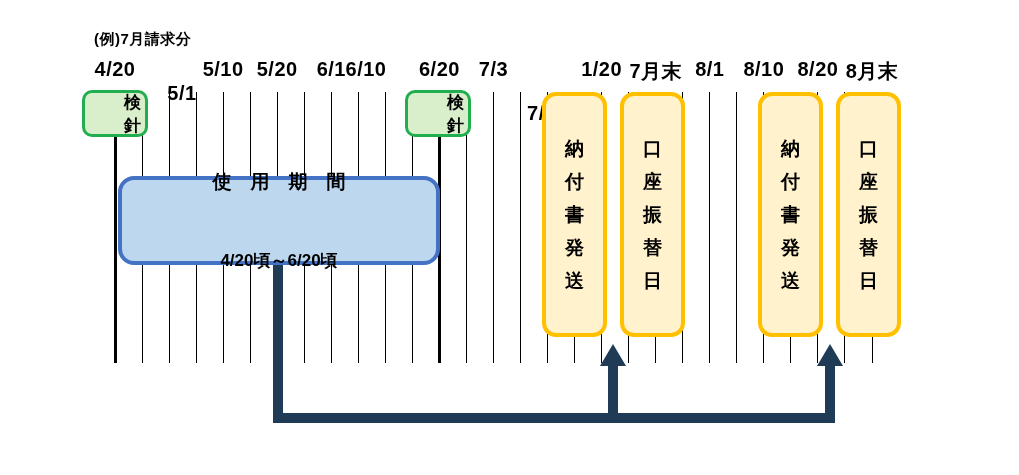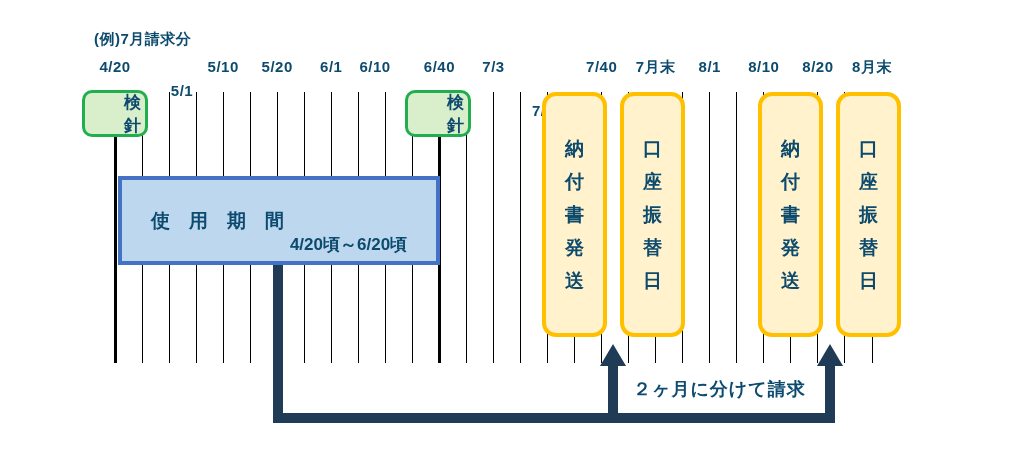--- a/index.html
+++ b/index.html
@@ -1,36 +1,36 @@
 <!DOCTYPE html>
 <html><head>
 <meta charset="utf-8">
 <style>
   html,body{margin:0;padding:0;background:#fff;}
   .canvas{
     position:relative;width:1019px;height:475px;background:#ffffff;overflow:hidden;
-    font-family:"Liberation Sans","DejaVu Sans",sans-serif;font-weight:bold;color:#0c4a6e;
+    font-family:"Liberation Sans","DejaVu Sans",sans-serif;font-weight:bold;color:#000000;
   }
   .title{position:absolute;left:94px;top:30px;font-size:15px;letter-spacing:0.5px;}
   .date-label{
     position:absolute;top:58px;transform:translateX(-50%);
-    font-size:15px;white-space:nowrap;letter-spacing:0.5px;
+    font-size:20px;white-space:nowrap;letter-spacing:0.5px;
   }
   .grid-line{position:absolute;top:92px;height:271px;width:1px;background:#000;}
   .grid-line.thick{width:3px;}
   .meter-box{
     position:absolute;top:90px;width:66px;height:47px;box-sizing:border-box;
     border:3px solid #21ae4f;background:#d9eecb;border-radius:10px;
     display:flex;align-items:center;justify-content:center;
     font-size:17px;transform:translateX(-50%);padding-left:39px;
   }
   .usage-box{
     position:absolute;left:118px;top:176px;width:322px;height:89px;box-sizing:border-box;
-    border:4px solid #4472c4;background:#bdd7ee;border-radius:0;
-    display:flex;flex-direction:row;align-items:center;justify-content:center;gap:6px;
+    border:4px solid #4472c4;background:#bdd7ee;border-radius:16px;
+    display:flex;flex-direction:column;align-items:center;justify-content:center;gap:6px;
   }
   .usage-line1{font-size:19px;}
   .usage-line2{font-size:17px;margin-top:48px;}
   .event-box{
     position:absolute;top:92px;width:65px;height:245px;box-sizing:border-box;
     border:4px solid #ffc000;background:#fff2cc;border-radius:14px;
     display:flex;flex-direction:column;align-items:center;justify-content:center;gap:14px;
     font-size:19px;line-height:1;
   }
   .navy{background:#1f3b56;}
@@ -63,33 +63,33 @@
       <div class="grid-line" style="left: 195.607px;"></div>
       <div class="date-label" style="left: 223.143px;">5/10</div>
       <div class="grid-line" style="left: 222.643px;"></div>
       <div class="grid-line" style="left: 249.679px;"></div>
       <div class="date-label" style="left: 277.214px;">5/20</div>
       <div class="grid-line" style="left: 276.714px;"></div>
       <div class="grid-line" style="left: 303.75px;"></div>
       <div class="date-label" style="left: 331.286px;">6/1</div>
       <div class="grid-line" style="left: 330.786px;"></div>
       <div class="grid-line" style="left: 357.821px;"></div>
-      <div class="date-label" style="left: 375px;">6/10</div>
+      <div class="date-label" style="left: 366px;">6/10</div>
       <div class="grid-line" style="left: 384.857px;"></div>
       <div class="grid-line" style="left: 411.893px;"></div>
-      <div class="date-label" style="left: 439.429px;">6/40</div>
+      <div class="date-label" style="left: 439.429px;">6/20</div>
       <div class="grid-line thick" style="left: 437.929px;"></div>
       <div class="grid-line" style="left: 465.964px;"></div>
       <div class="date-label" style="left: 493.5px;">7/3</div>
       <div class="grid-line" style="left: 493px;"></div>
       <div class="grid-line" style="left: 520.036px;"></div>
       <div class="date-label" style="left: 547.571px; margin-top: 44px;">7/10</div>
       <div class="grid-line" style="left: 547.071px;"></div>
       <div class="grid-line" style="left: 574.107px;"></div>
-      <div class="date-label" style="left: 601.643px;">7/40</div>
+      <div class="date-label" style="left: 601.643px;">1/20</div>
       <div class="grid-line" style="left: 601.143px;"></div>
       <div class="grid-line" style="left: 628.179px;"></div>
       <div class="date-label" style="left: 655.714px; text-align: right;">7月末</div>
       <div class="grid-line" style="left: 655.214px;"></div>
       <div class="grid-line" style="left: 682.25px;"></div>
       <div class="date-label" style="left: 709.786px;">8/1</div>
       <div class="grid-line" style="left: 709.286px;"></div>
       <div class="grid-line" style="left: 736.321px;"></div>
       <div class="date-label" style="left: 763.857px;">8/10</div>
       <div class="grid-line" style="left: 763.357px;"></div>
@@ -141,15 +141,14 @@
       </div>
       <div class="event-box" style="left: 836px;">
         <div>口</div>
         <div>座</div>
         <div>振</div>
         <div>替</div>
         <div>日</div>
       </div>
     </div>
 
-  <div class="annotation">２ヶ月に分けて請求</div>
 
 </div>
 
 </body></html>

